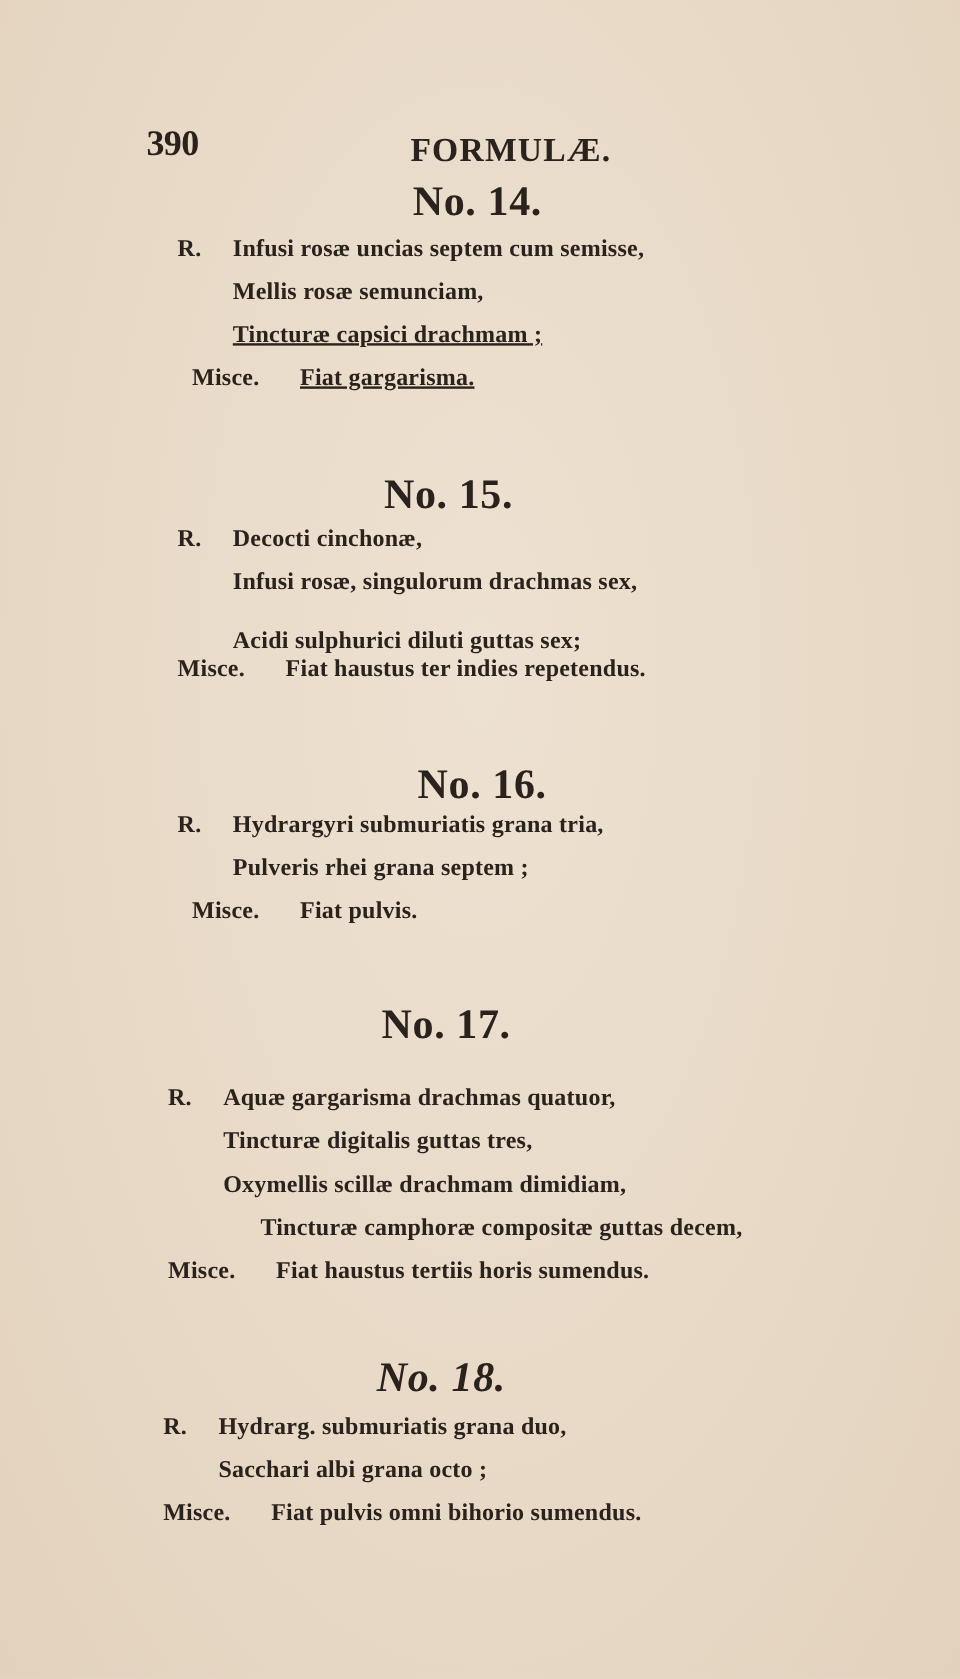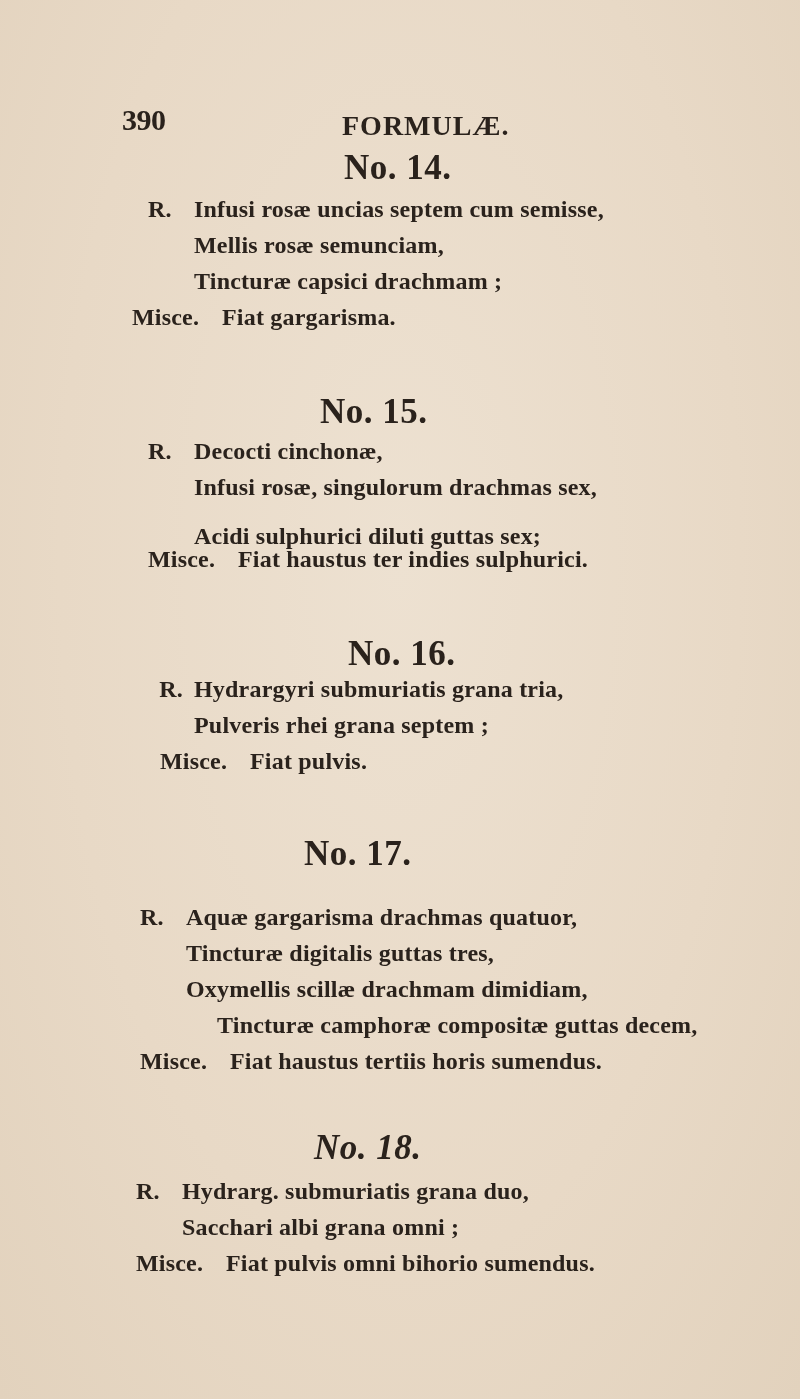--- a/index.html
+++ b/index.html
@@ -46,21 +46,21 @@
       letter-spacing: 1px;
     }
     .heading {
       position: absolute;
       font-size: 35px;
       font-weight: bold;
       letter-spacing: 0.5px;
     }
     .line {
       position: absolute;
-      font-size: 24px;
+      font-size: 20px;
       font-weight: bold;
       white-space: nowrap;
       letter-spacing: 0.2px;
     }
     .rx {
       display: inline-block;
       width: 46px;
     }
     .misce-word {
       display: inline-block;
@@ -76,66 +76,66 @@
     <span class="page-number">390</span>
     <span class="running-title">FORMULÆ.</span>
   </div>
 
   <div>
     <div class="heading" style="top:148px; left:344px;">No. 14.</div>
     <div class="line" style="top:196px; left:148px;">
       <span class="rx">R.</span><span>Infusi rosæ uncias septem cum semisse,</span>
     </div>
     <div class="line" style="top:232px; left:194px;">Mellis rosæ semunciam,</div>
-    <div class="line" style="top:268px; left:194px;">Tincturæ capsici drachmam ;</div>
-    <div class="line" style="top:304px; left:132px;">
+    <div class="line" style="top:268px; left:194px;text-decoration:underline;">Tincturæ capsici drachmam ;</div>
+    <div class="line" style="top:304px; left:160px;text-decoration:underline;">
       <span class="misce-word">Misce.</span><span>Fiat gargarisma.</span>
     </div>
   </div>
 
   <div>
     <div class="heading" style="top:392px; left:320px;">No. 15.</div>
     <div class="line" style="top:438px; left:148px;">
       <span class="rx">R.</span><span>Decocti cinchonæ,</span>
     </div>
     <div class="line" style="top:474px; left:194px;">Infusi rosæ, singulorum drachmas sex,</div>
     <div class="line" style="top:510px; left:194px;margin-top:13px;">Acidi sulphurici diluti guttas sex;</div>
     <div class="line" style="top:546px; left:148px;">
-      <span class="misce-word">Misce.</span><span>Fiat haustus ter indies sulphurici.</span>
+      <span class="misce-word">Misce.</span><span>Fiat haustus ter indies repetendus.</span>
     </div>
   </div>
 
   <div>
     <div class="heading" style="top:634px; left:348px;">No. 16.</div>
-    <div class="line" style="top:676px; left:148px;text-align:center;">
+    <div class="line" style="top:676px; left:148px;">
       <span class="rx">R.</span><span>Hydrargyri submuriatis grana tria,</span>
     </div>
     <div class="line" style="top:712px; left:194px;">Pulveris rhei grana septem ;</div>
     <div class="line" style="top:748px; left:160px;">
       <span class="misce-word">Misce.</span><span>Fiat pulvis.</span>
     </div>
   </div>
 
   <div>
-    <div class="heading" style="top:834px; left:304px;">No. 17.</div>
+    <div class="heading" style="top:834px; left:318px;">No. 17.</div>
     <div class="line" style="top:904px; left:140px;">
       <span class="rx">R.</span><span>Aquæ gargarisma drachmas quatuor,</span>
     </div>
     <div class="line" style="top:940px; left:186px;">Tincturæ digitalis guttas tres,</div>
     <div class="line" style="top:976px; left:186px;">Oxymellis scillæ drachmam dimidiam,</div>
     <div class="line" style="top:1012px; left:186px;margin-left:31px;">Tincturæ camphoræ compositæ guttas decem,</div>
     <div class="line" style="top:1048px; left:140px;">
       <span class="misce-word">Misce.</span><span>Fiat haustus tertiis horis sumendus.</span>
     </div>
   </div>
 
   <div>
     <div class="heading" style="top:1128px; left:314px;font-style:italic;">No. 18.</div>
     <div class="line" style="top:1178px; left:136px;">
       <span class="rx">R.</span><span>Hydrarg. submuriatis grana duo,</span>
     </div>
-    <div class="line" style="top:1214px; left:182px;">Sacchari albi grana omni ;</div>
+    <div class="line" style="top:1214px; left:182px;">Sacchari albi grana octo ;</div>
     <div class="line" style="top:1250px; left:136px;">
       <span class="misce-word">Misce.</span><span>Fiat pulvis omni bihorio sumendus.</span>
     </div>
   </div>
 
 </div>
 
 </body></html>

